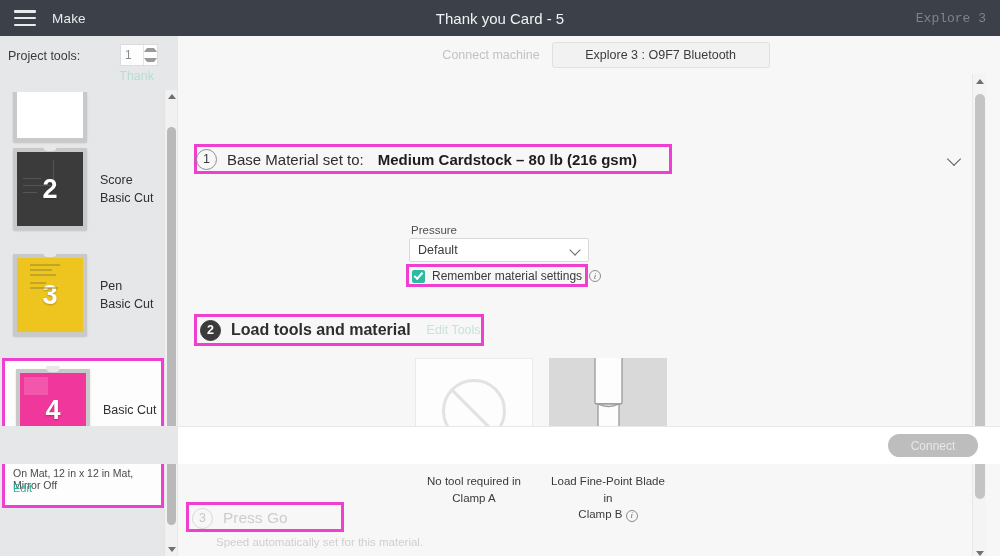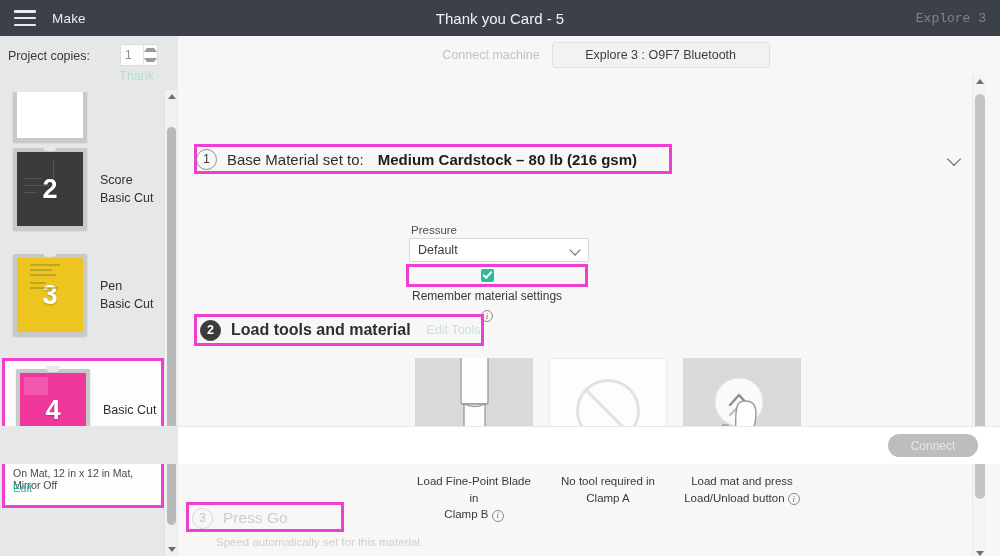--- a/index.html
+++ b/index.html
@@ -176,21 +176,21 @@
   }
   .pressure-select .dd:before {
     content:""; position:absolute; left:0; top:0; width: 7px; height: 7px;
     border-right: 1.6px solid #6a6a6a; border-bottom: 1.6px solid #6a6a6a;
     transform: rotate(45deg);
   }
   .remember-box {
     position: absolute; left: 228px; top: 190px; width: 182px; height: 23px;
     border: 3px solid #ee3fd0;
   }
-  .remember-row { position: absolute; left: 234px; top: 195px; display: flex; align-items: center; gap: 7px; flex-direction: column; }
+  .remember-row { position: absolute; left: 234px; top: 195px; display: flex; align-items: center; gap: 7px; }
   .cb {
     width: 13px; height: 13px; background: #2bbba0; border-radius: 2px;
     display: flex; align-items: center; justify-content: center; cursor: pointer;
   }
   .cb:after {
     content:""; display:block; width: 3px; height: 7px;
     border-right: 2px solid #fff; border-bottom: 2px solid #fff;
     transform: rotate(42deg) translate(-1px,-1px);
   }
   .remember-text { font-size: 12px; color: #3a3a3a; }
@@ -269,21 +269,21 @@
         <span></span>
     </div>
     <div class="topbar-make">Make</div>
     <div class="topbar-title">Thank you Card - 5</div>
     <div class="topbar-right">Explore 3</div>
   </div>
 
   <div class="sidebar">
 
     <div class="copies-panel">
-      <div class="copies-label">Project copies:</div>
+      <div class="copies-label">Project tools:</div>
       <div class="copies-input-wrap">
         <input class="copies-input" value="1" style="">
         <div class="spin">
           <div class="up">
               <div class="ar"></div>
             </div>
           <div class="dn">
               <div class="ar"></div>
             </div>
         </div>
@@ -404,65 +404,48 @@
       <div class="step2-box"></div>
       <div class="step2-row">
         <div class="num-circle filled">2</div>
         <div class="step2-text">Load tools and material</div>
         <div class="edit-tools">Edit Tools</div>
       </div>
 
       <div class="cards">
 
         <div class="card">
+          <div class="card-img white">
+            <div class="no-sign"></div>
+          </div>
+          <div class="card-cap">
+            <div>No tool required in</div>
+            <div>Clamp A</div>
+          </div>
+        </div>
+
+        <div class="card">
           <div class="card-img grey">
             <svg width="118" height="105" viewBox="0 0 118 105">
               <rect x="46" y="-6" width="27" height="52" rx="2" fill="#fdfdfd" stroke="#9a9a9a" stroke-width="1.3"></rect>
               <path d="M49 46 h21 v27 h-21 z" fill="#fdfdfd" stroke="#9a9a9a" stroke-width="1.3"></path>
               <path d="M49 46 q10.5 5 21 0" fill="none" stroke="#9a9a9a" stroke-width="1.3"></path>
               <path d="M52 73 l7.5 10 l7.5 -10 z" fill="#fdfdfd" stroke="#9a9a9a" stroke-width="1.3"></path>
               <path d="M59.5 83 l0 6" stroke="#6a6a6a" stroke-width="1.3"></path>
             </svg>
           </div>
           <div class="card-cap">
             <div>Load Fine-Point Blade in</div>
             <div>
               <span>Clamp B</span>
               <span class="info-i">i</span>
             </div>
           </div>
         </div>
 
-        <div class="card">
-          <div class="card-img white">
-            <div class="no-sign"></div>
-          </div>
-          <div class="card-cap">
-            <div>No tool required in</div>
-            <div>Clamp A</div>
-          </div>
-        </div>
-
-        <div class="card">
-          <div class="card-img grey">
-            <svg width="118" height="105" viewBox="0 0 118 105">
-              <circle cx="56" cy="44" r="24" fill="#fafafa" stroke="#e3e3e3" stroke-width="1"></circle>
-              <path d="M47 47 l9 -10 l9 10" fill="none" stroke="#8c8c8c" stroke-width="2.4" stroke-linecap="round" stroke-linejoin="round"></path>
-              <path d="M47 57 l9 -9 l9 9" fill="none" stroke="#8c8c8c" stroke-width="2.2" stroke-linecap="round" stroke-linejoin="round" opacity=".55"></path>
-              <path d="M62 43 q11 0 11 12 q0 10 -4 19 l7 31 l-24 0 q-4 -20 -14 -30 q-3 -4 1 -7 q4 -3 8 1 l6 6 q-1 -18 1 -26 q1 -6 8 -6 z" fill="#ffffff" stroke="#9a9a9a" stroke-width="1.4" stroke-linejoin="round"></path>
-            </svg>
-          </div>
-          <div class="card-cap">
-            <div>Load mat and press</div>
-            <div>
-              <span>Load/Unload button</span>
-              <span class="info-i">i</span>
-            </div>
-          </div>
-        </div>
 
       </div>
 
       <div class="step3-box"></div>
       <div class="step3-row">
         <div class="num-circle ghost">3</div>
         <div class="step3-text">Press Go</div>
       </div>
       <div class="speed-note">Speed automatically set for this material.</div>
 

